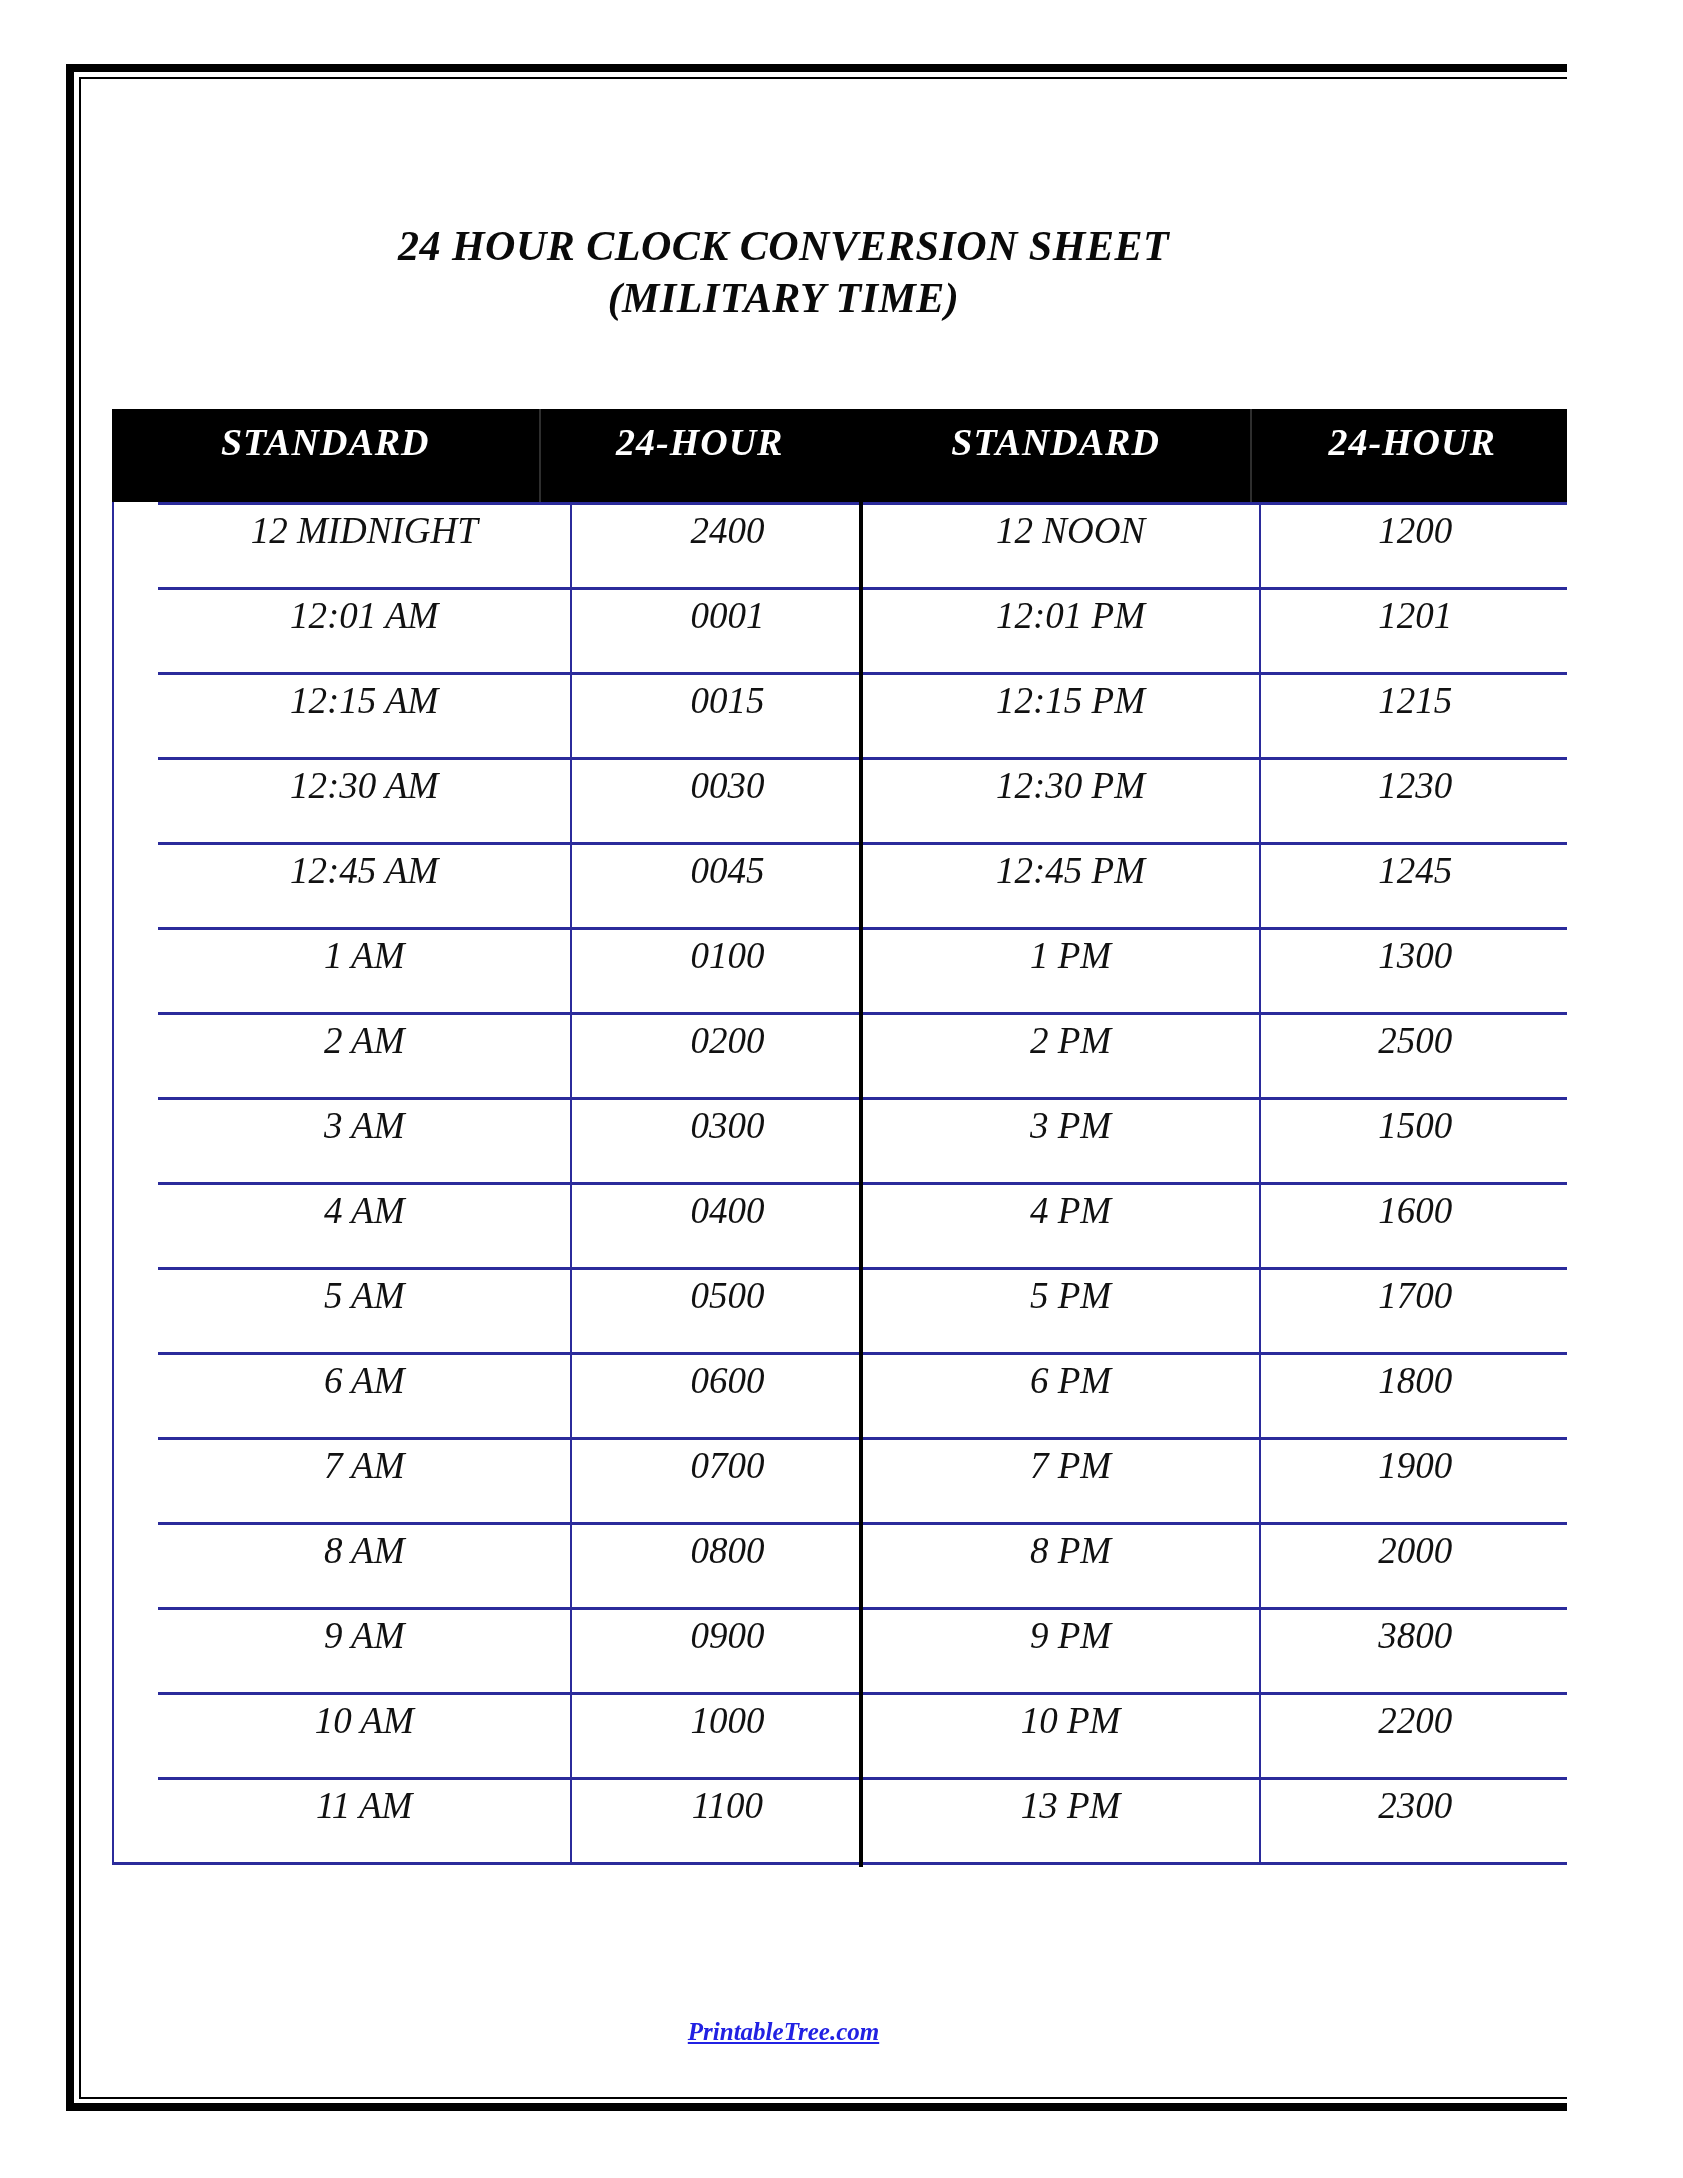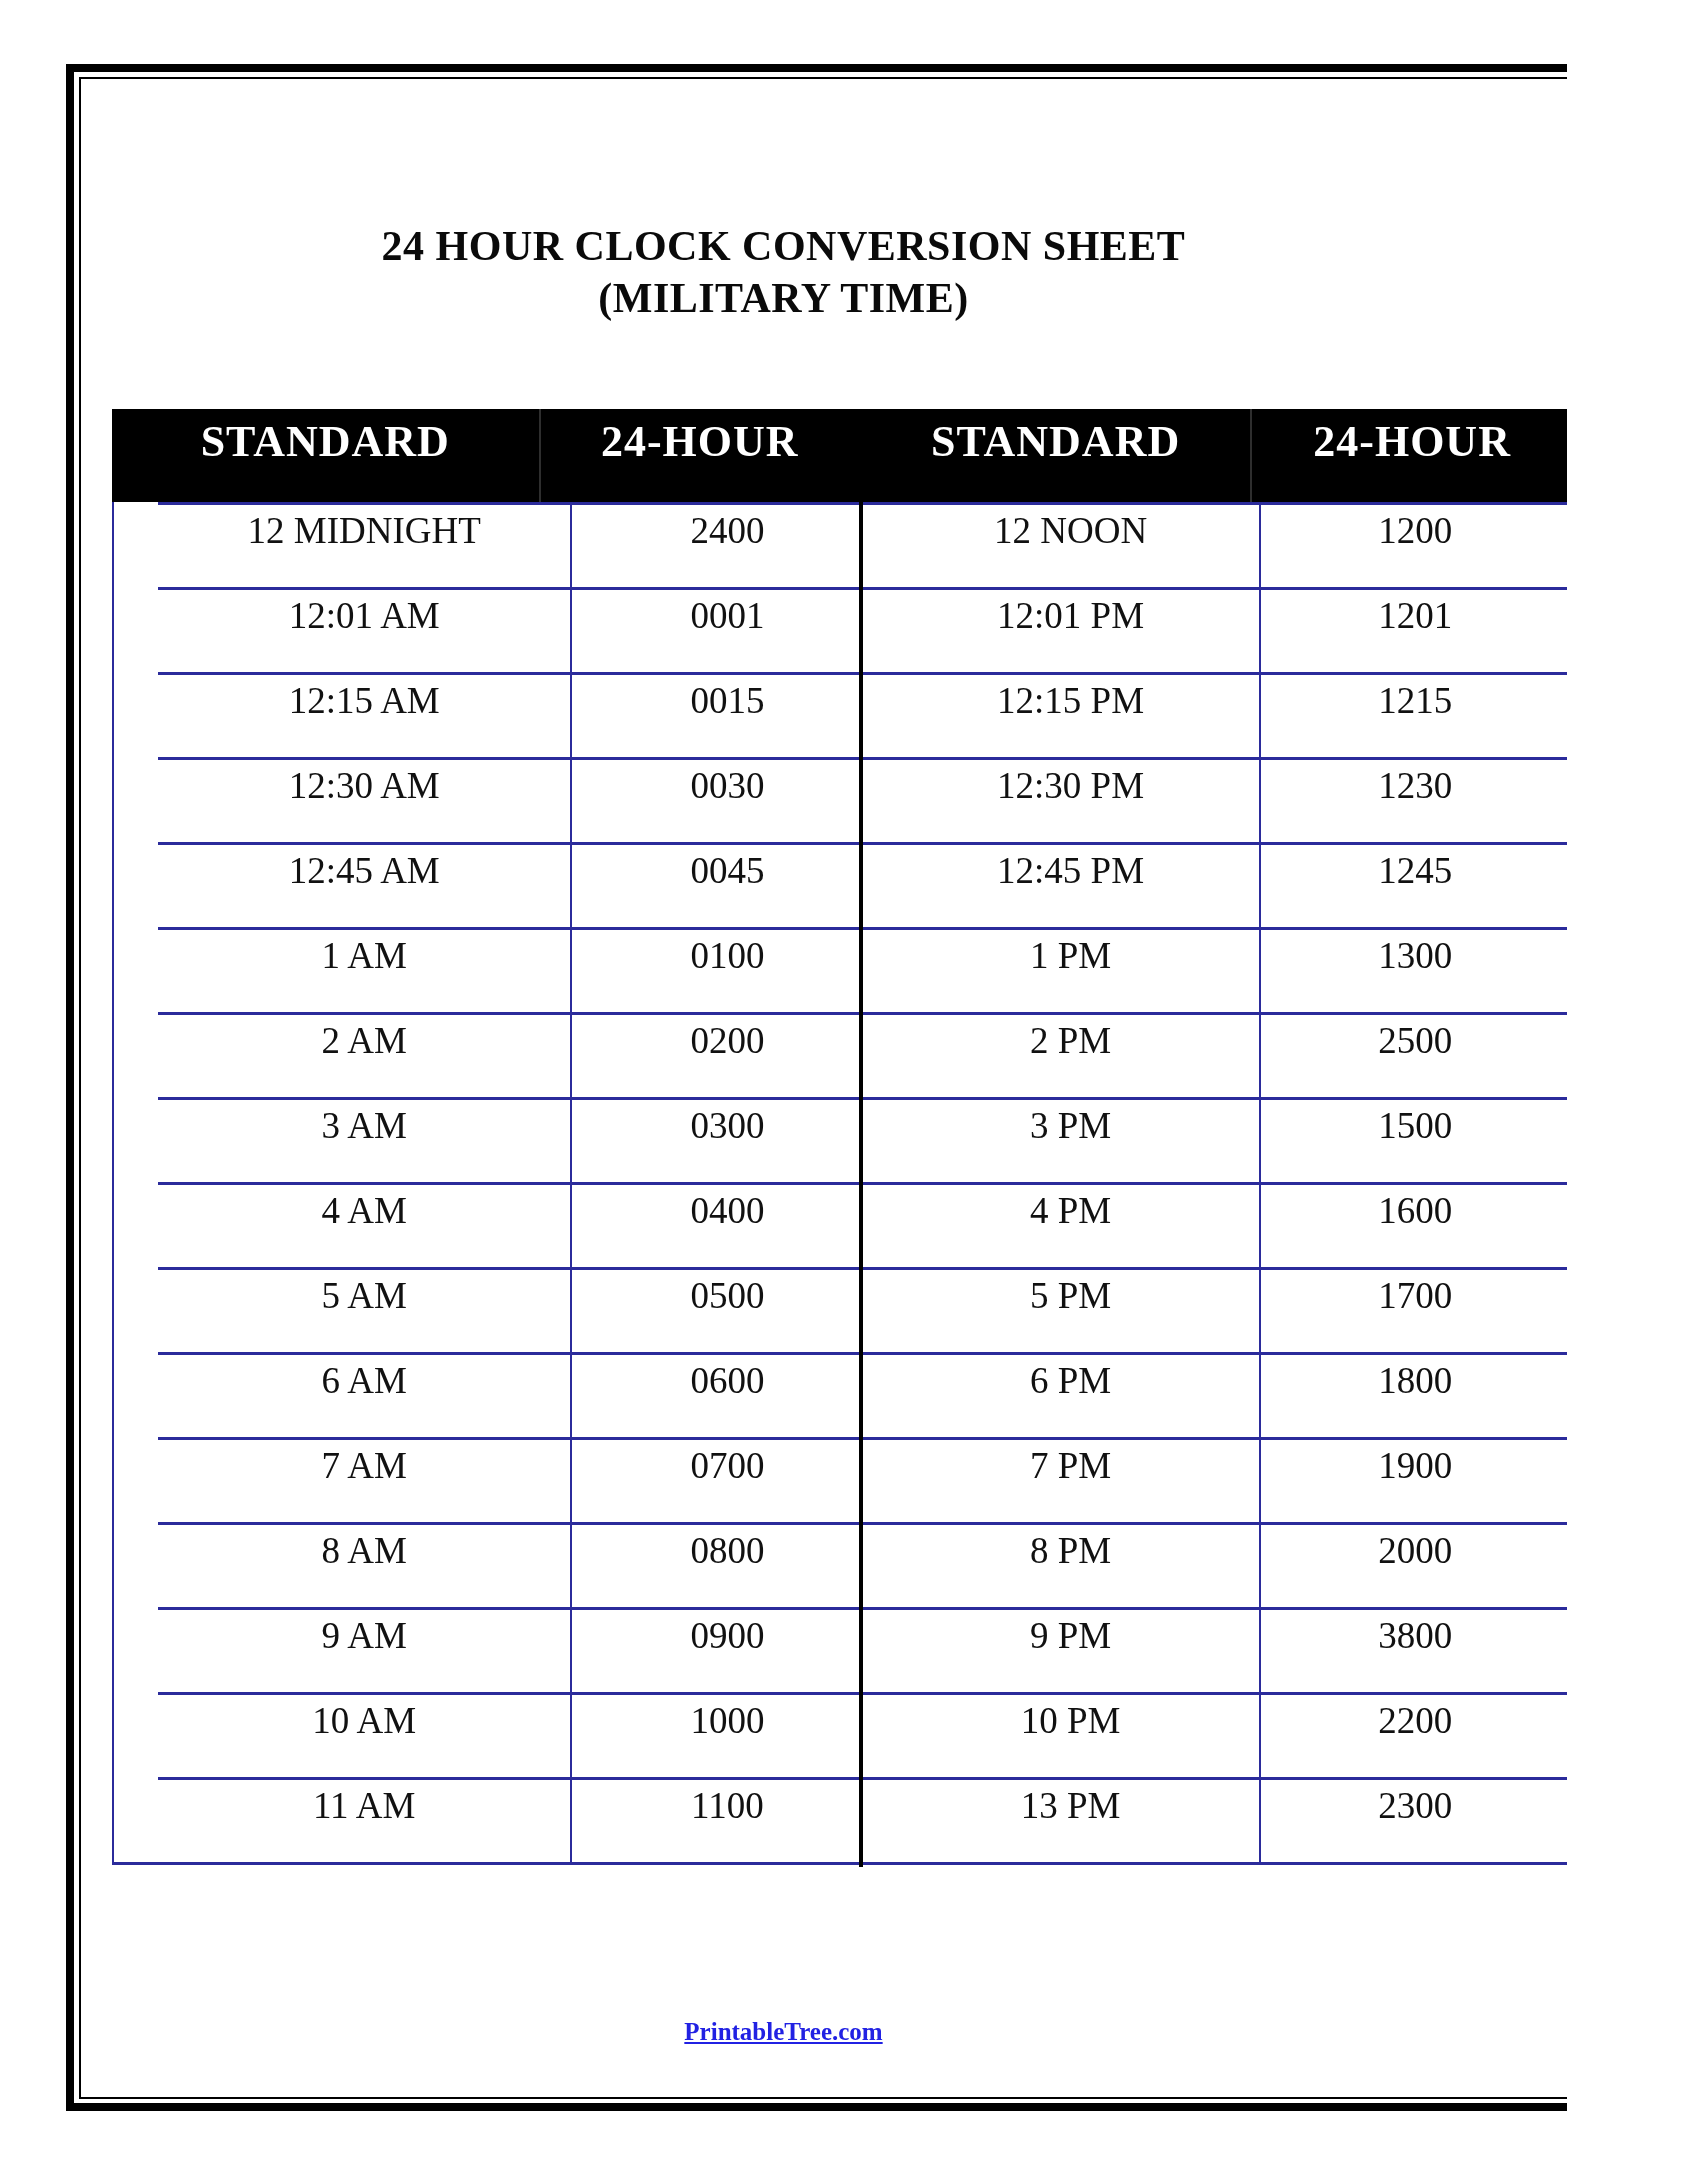--- a/index.html
+++ b/index.html
@@ -7,20 +7,21 @@
     padding: 0;
     background: #ffffff;
     font-family: "Liberation Serif", serif;
   }
   .page {
     position: relative;
     width: 1567px;
     height: 2178px;
     background: #ffffff;
     overflow: hidden;
+    font-style: italic;
   }
   
   .frame-outer {
     position: absolute;
     left: 66px; top: 64px;
     width: 1552px; height: 2047px;
     border: 8px solid var(--frame-color, #000);
     box-sizing: border-box;
   }
   .frame-inner {
@@ -58,21 +59,21 @@
     display: grid;
     grid-template-columns: 29.35% 21.95% 26.8% 21.9%;
     box-sizing: border-box;
   }
   .th {
     display: flex;
     align-items: center;
     justify-content: center;
     padding-bottom: 28px;
     color: var(--header-text, #fff);
-    font-size: 44px;
+    font-size: 38px;
     font-weight: bold;
     letter-spacing: 1px;
     box-sizing: border-box;
   }
   .th.divider { border-right: 2px solid #2e2e2e; }
   .tbody {
     width: 100%;
     border-left: 2px solid var(--table-border, #2B2B9B);
     border-right: 2px solid var(--table-border, #2B2B9B);
     border-bottom: 3px solid var(--table-border, #2B2B9B);

